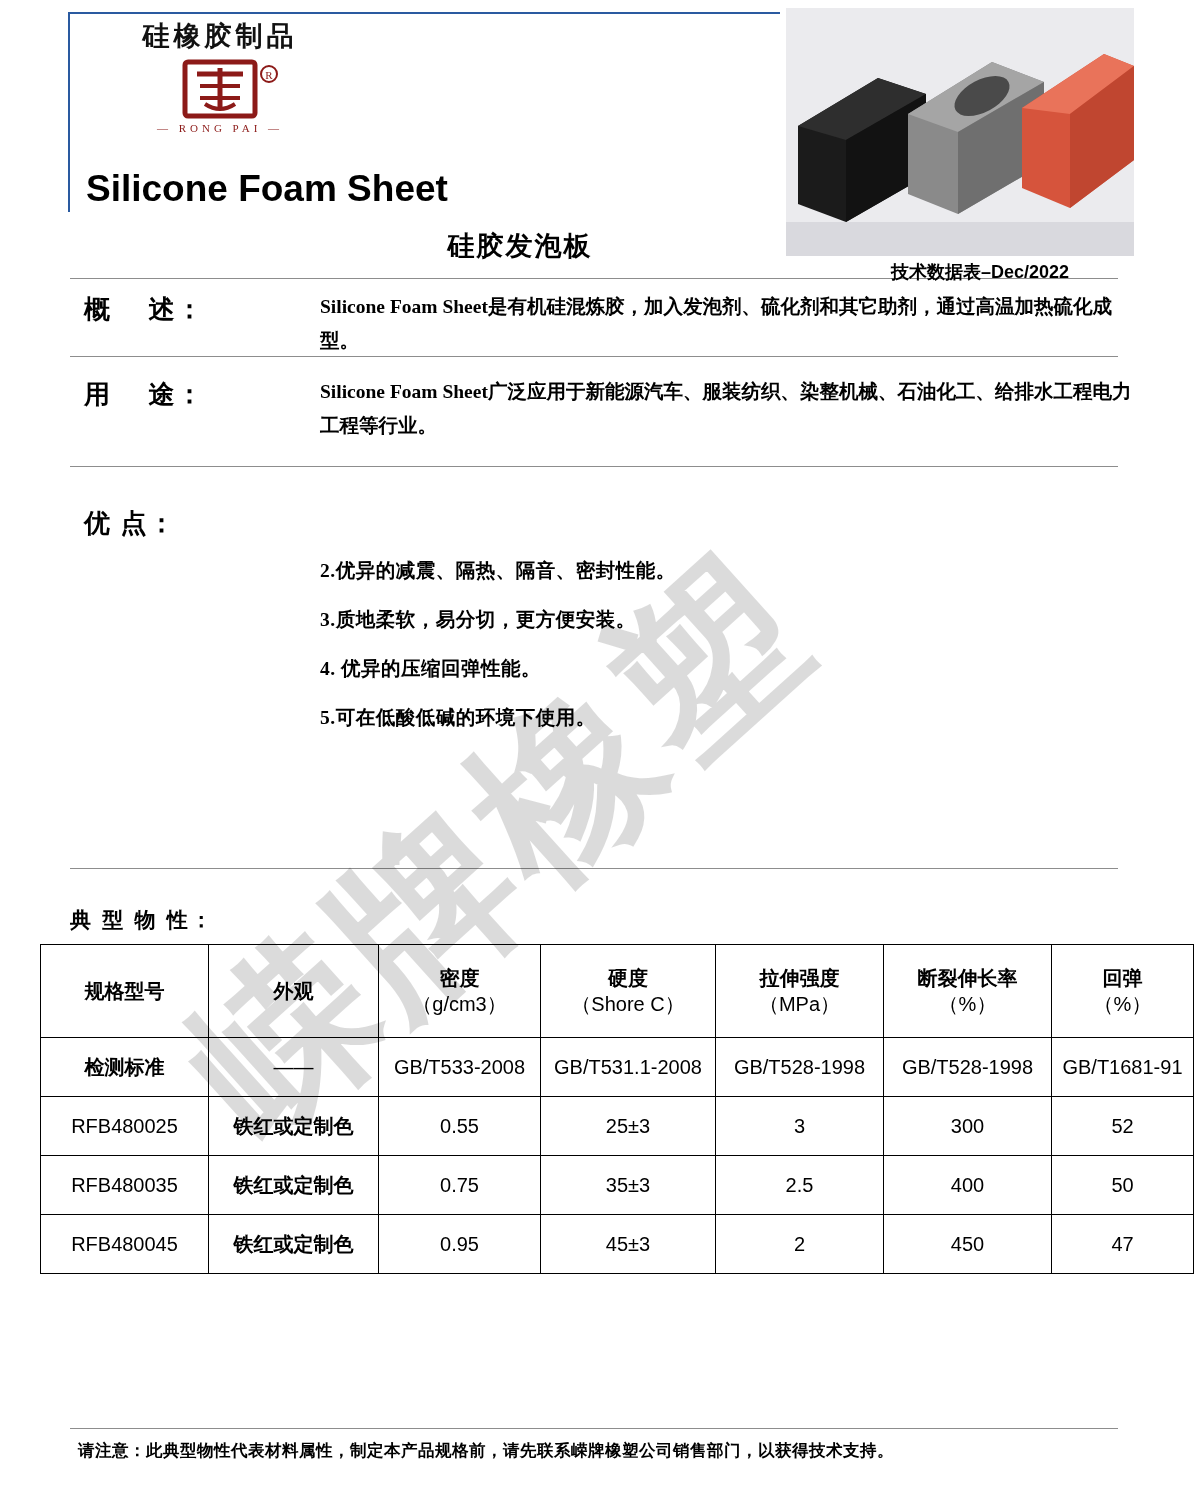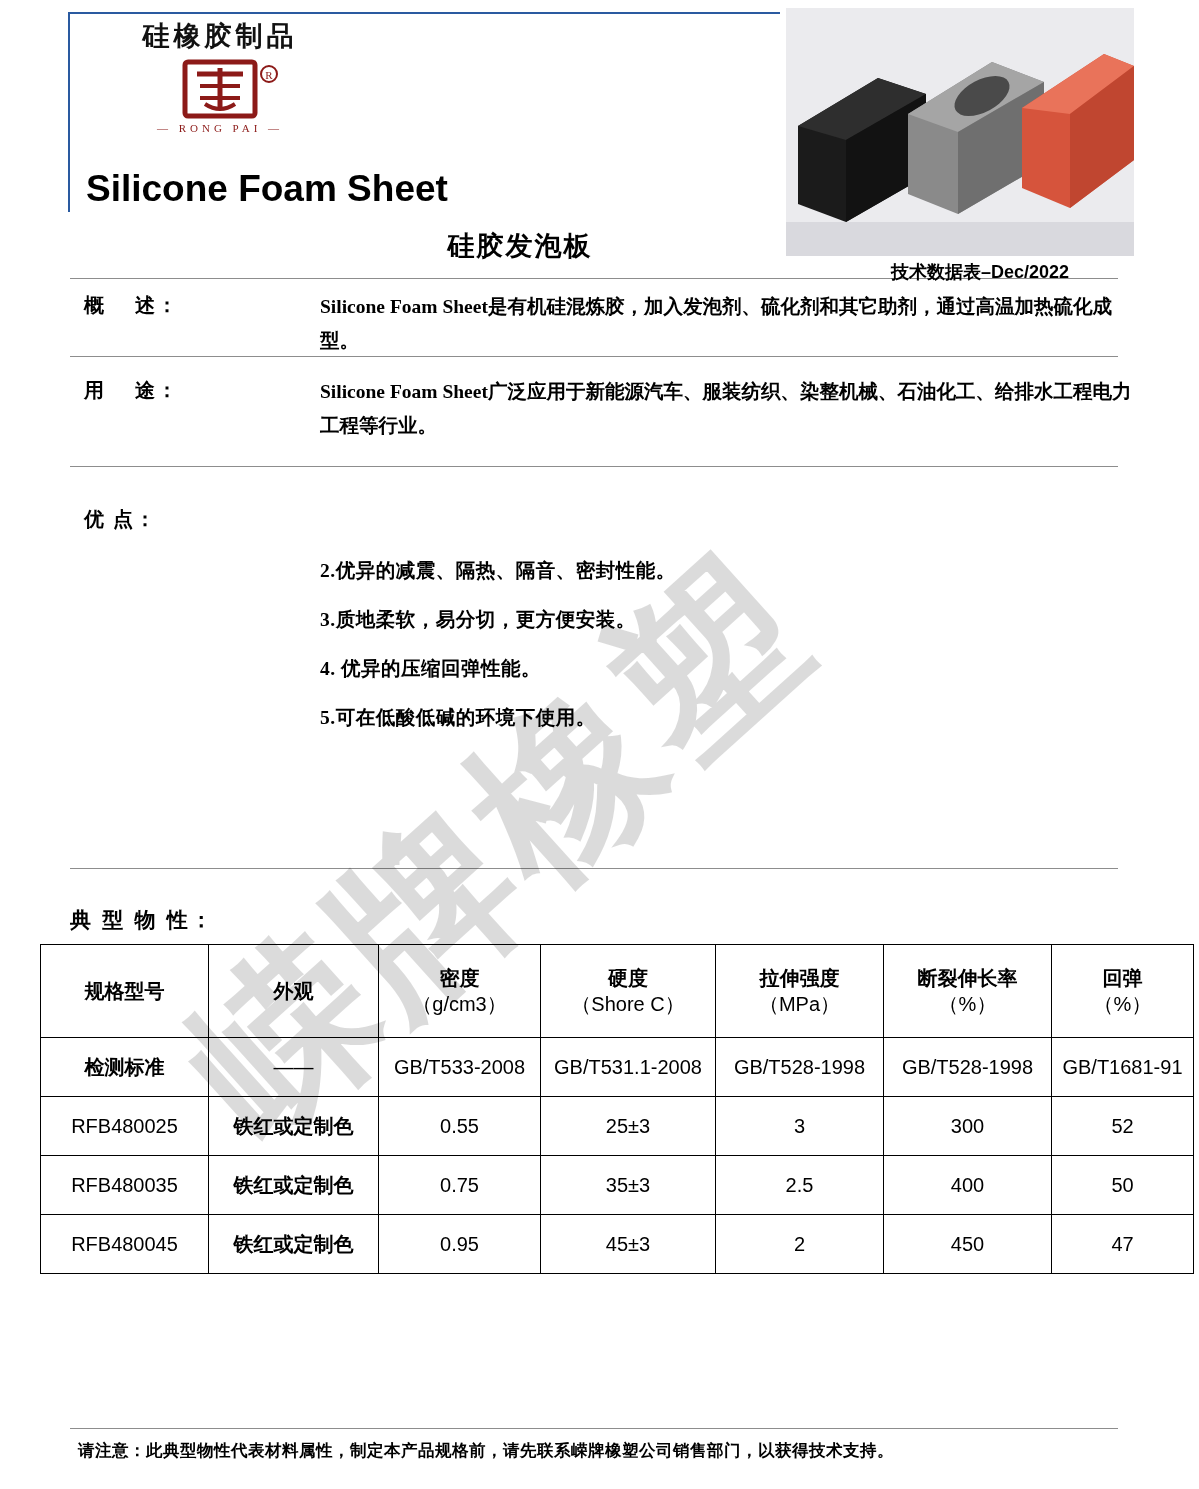--- a/index.html
+++ b/index.html
@@ -154,21 +154,21 @@
   .hr-a { top: 278px; }
   .hr-b { top: 356px; }
   .hr-c { top: 466px; }
   .hr-d { top: 868px; }
 
   
   .lbl {
     position: absolute;
     font-family: "Liberation Serif", serif;
     font-weight: bold;
-    font-size: 20px;
+    font-size: 26px;
     letter-spacing: 2px;
     z-index: 6;
   }
   .body-txt {
     position: absolute;
     font-family: "Liberation Serif", serif;
     font-size: 19.5px;
     line-height: 34px;
     font-weight: bold;
     z-index: 6;

